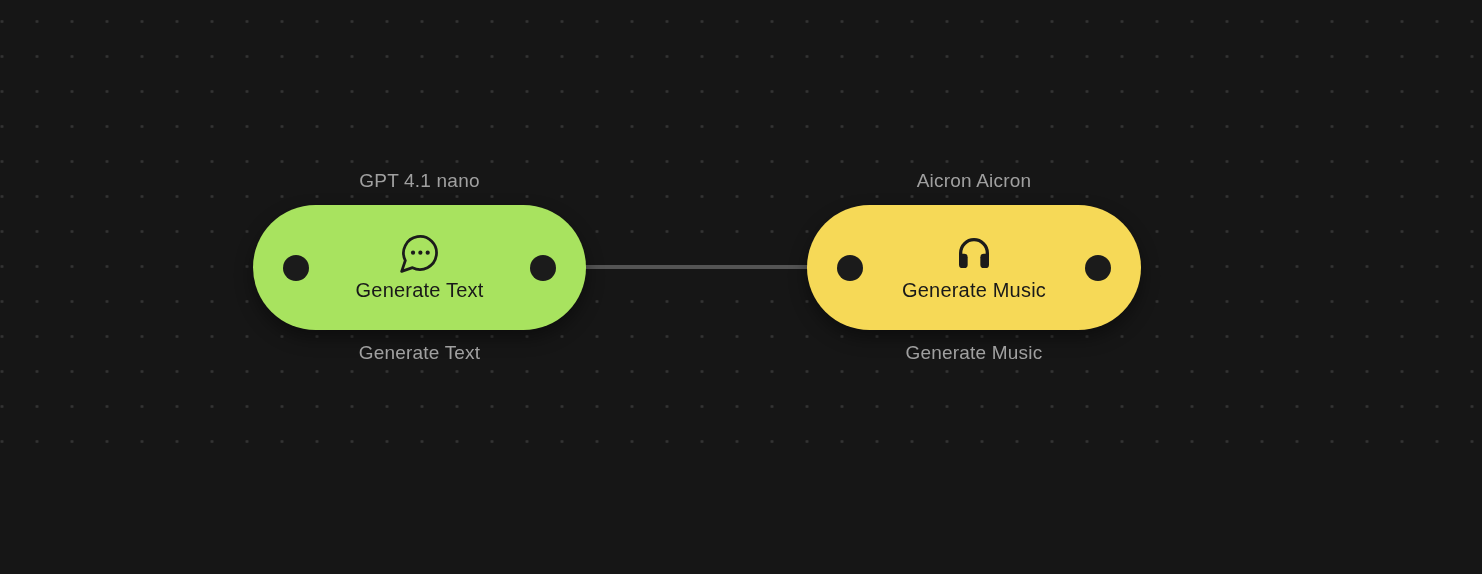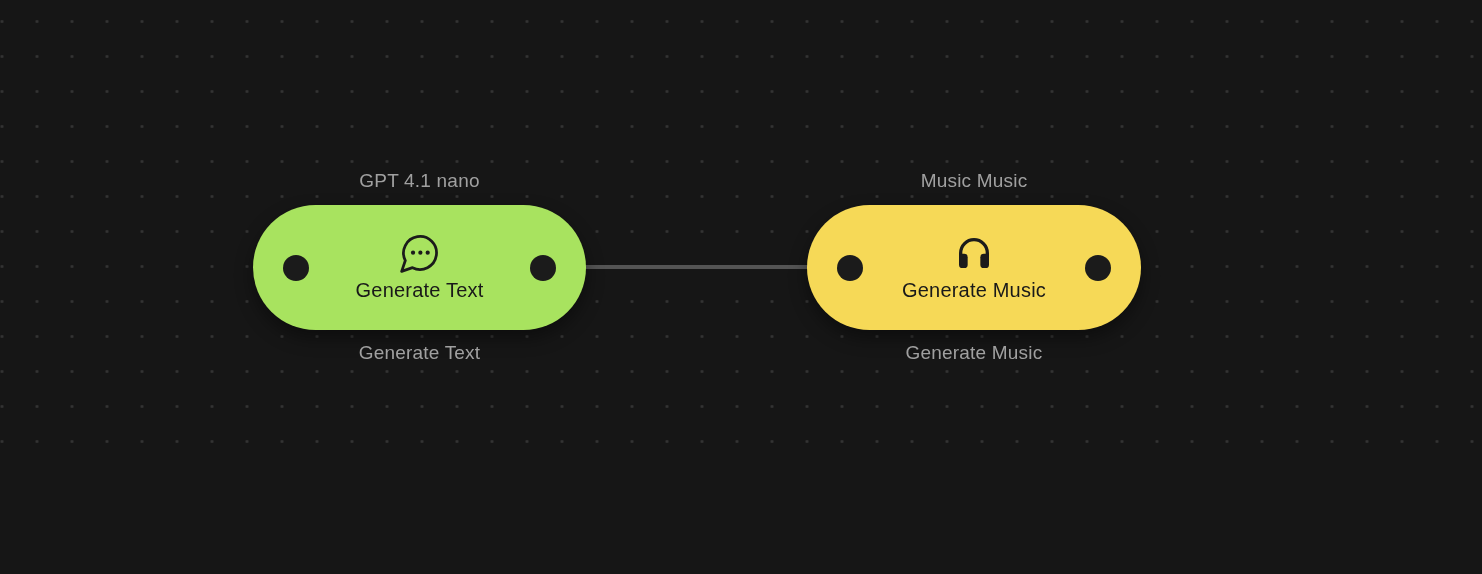--- a/index.html
+++ b/index.html
@@ -96,21 +96,21 @@
         <circle cx="8.2" cy="11.8" r="1.15" fill="#1b1b1b" stroke="none"></circle>
         <circle cx="12.2" cy="11.8" r="1.15" fill="#1b1b1b" stroke="none"></circle>
         <circle cx="16.2" cy="11.8" r="1.15" fill="#1b1b1b" stroke="none"></circle>
       </svg>
     </span>
     <span class="node-label">Generate Text</span>
   </div>
 
   <div class="ext-label bottom over-green">Generate Text</div>
 
-  <div class="ext-label top over-yellow">Music Music</div>
+  <div class="ext-label top over-yellow">Aicron Aicron</div>
 
   <div class="node node-yellow">
     <span class="port port-left"></span>
     <span class="port port-right"></span>
     <span class="node-icon">
       <svg width="40" height="40" viewBox="0 0 24 24">
         <path d="M4 16.5v-4.5a8 8 0 0 1 16 0v4.5" fill="none" stroke="#1b1b1b" stroke-width="2" stroke-linecap="round"></path>
         <rect x="3" y="12.5" width="5.2" height="8.5" rx="2" fill="#1b1b1b"></rect>
         <rect x="15.8" y="12.5" width="5.2" height="8.5" rx="2" fill="#1b1b1b"></rect>
       </svg>

